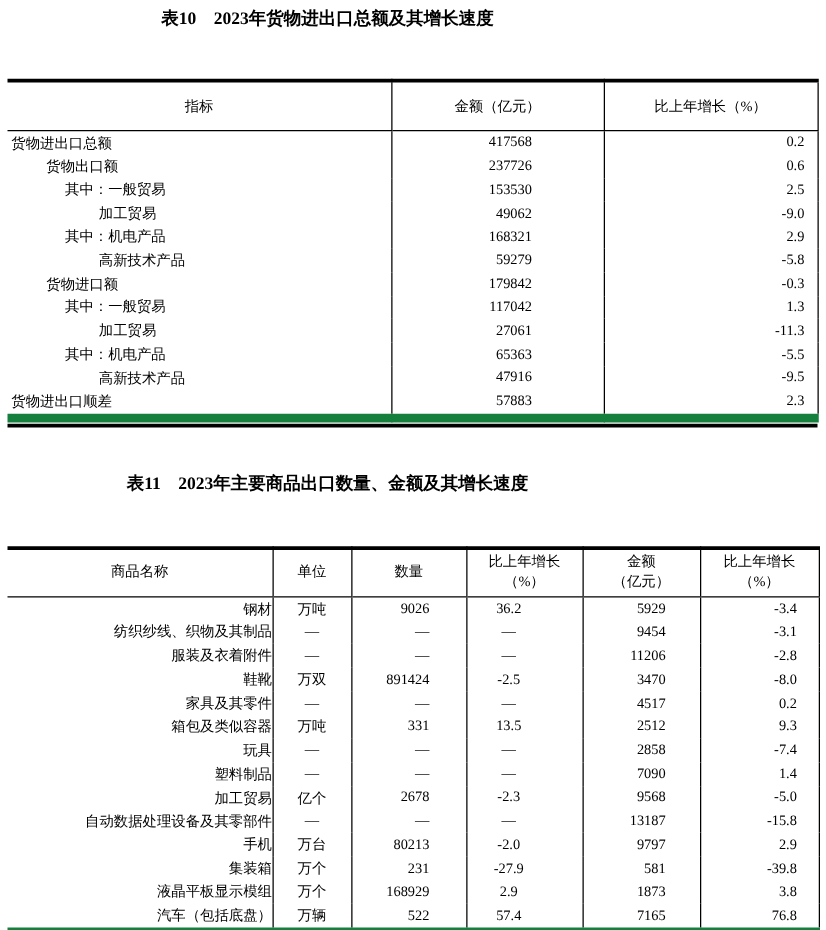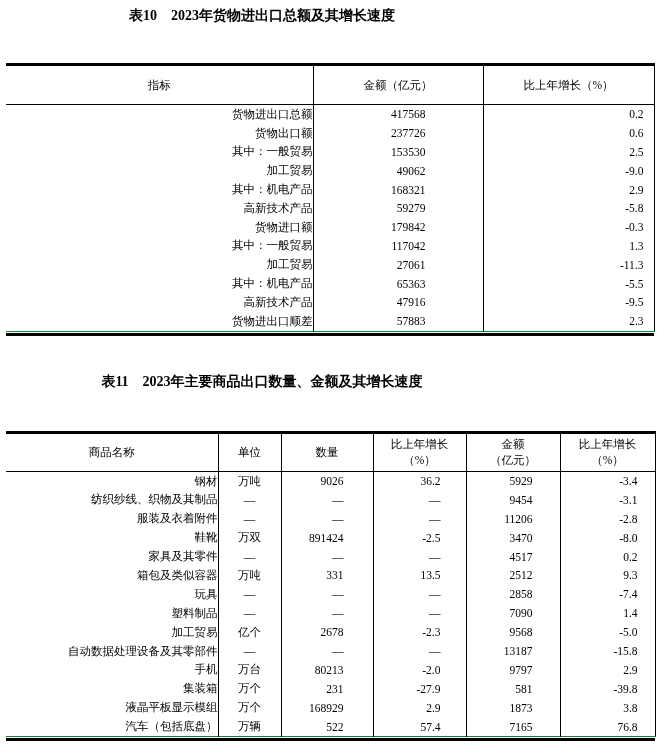--- a/index.html
+++ b/index.html
@@ -32,54 +32,54 @@
     padding-bottom: 1px;
   }
   .t10-wrap { width: 648px; margin-top: 37px; }
   .t11-wrap { width: 649px; margin-top: 39px; }
 
   table {
     width: 100%;
     border-collapse: collapse;
     table-layout: fixed;
     border-top: 3px solid #000;
-    border-bottom: 1px solid #15803d;
+    border-bottom: 7px solid #15803d;
     border-right: 1.5px solid #000;
   }
   th, td {
     padding: 0;
     font-size: 11.5px;
     font-weight: normal;
     vertical-align: middle;
     overflow: hidden;
     white-space: nowrap;
   }
   thead th { border-bottom: 1.5px solid #000; text-align: center; }
   .t10 thead th { height: 38px; }
   .t11 thead th { height: 37px; line-height: 16px; }
   .t10 td { height: 18.8px; }
   .t11 td { height: 18.9px; }
   .vline { border-left: 1.5px solid #000; }
   .hl { display: block; }
   .hl:empty { display: none; }
 
   
-  .t10 .c-ind  { text-align: right; }
+  .t10 .c-ind  { text-align: left; }
   .t10 td.ind0 { padding-left: 3px; }
   .t10 td.ind1 { padding-left: 31px; }
   .t10 td.ind2 { padding-left: 46px; }
   .t10 td.ind3 { padding-left: 73px; }
   .t10 .c-amt  { text-align: right; padding-right: 57px; }
   .t10 .c-gro  { text-align: right; padding-right: 10px; }
 
   
   .t11 .c1 { text-align: right;  padding-left: 3px; }
   .t11 .c2 { text-align: center; }
   .t11 .c3 { text-align: right; padding-right: 29px; }
-  .t11 .c4 { text-align: right; padding-right: 25px; }
+  .t11 .c4 { text-align: center; padding-right: 25px; }
   .t11 .c5 { text-align: right; padding-right: 27px; }
   .t11 .c6 { text-align: right; padding-right: 17px; }
 </style>
 </head>
 <body>
 
 <div class="page">
 
   <div class="doc-title t10-title">表10　2023年货物进出口总额及其增长速度</div>
 

